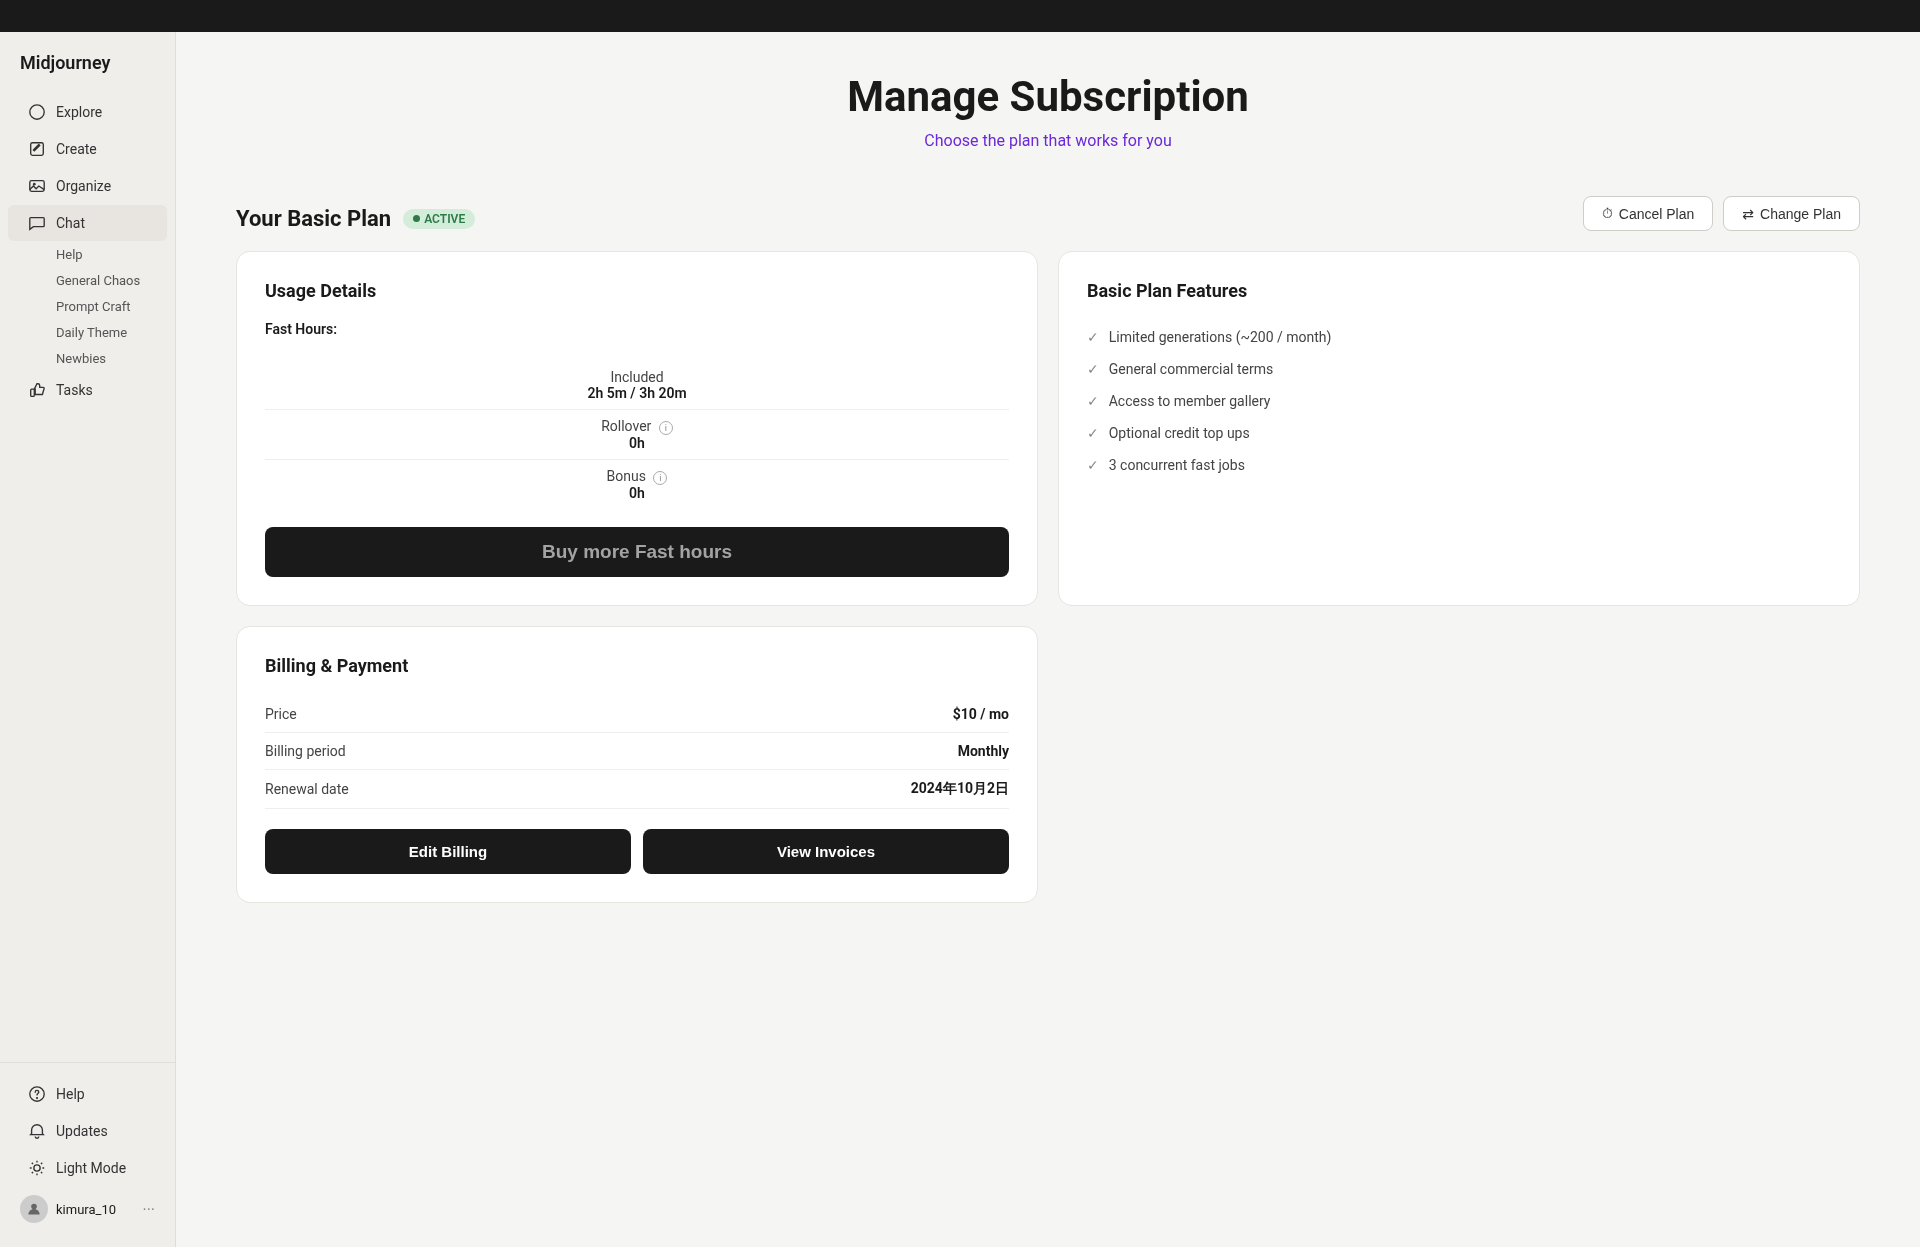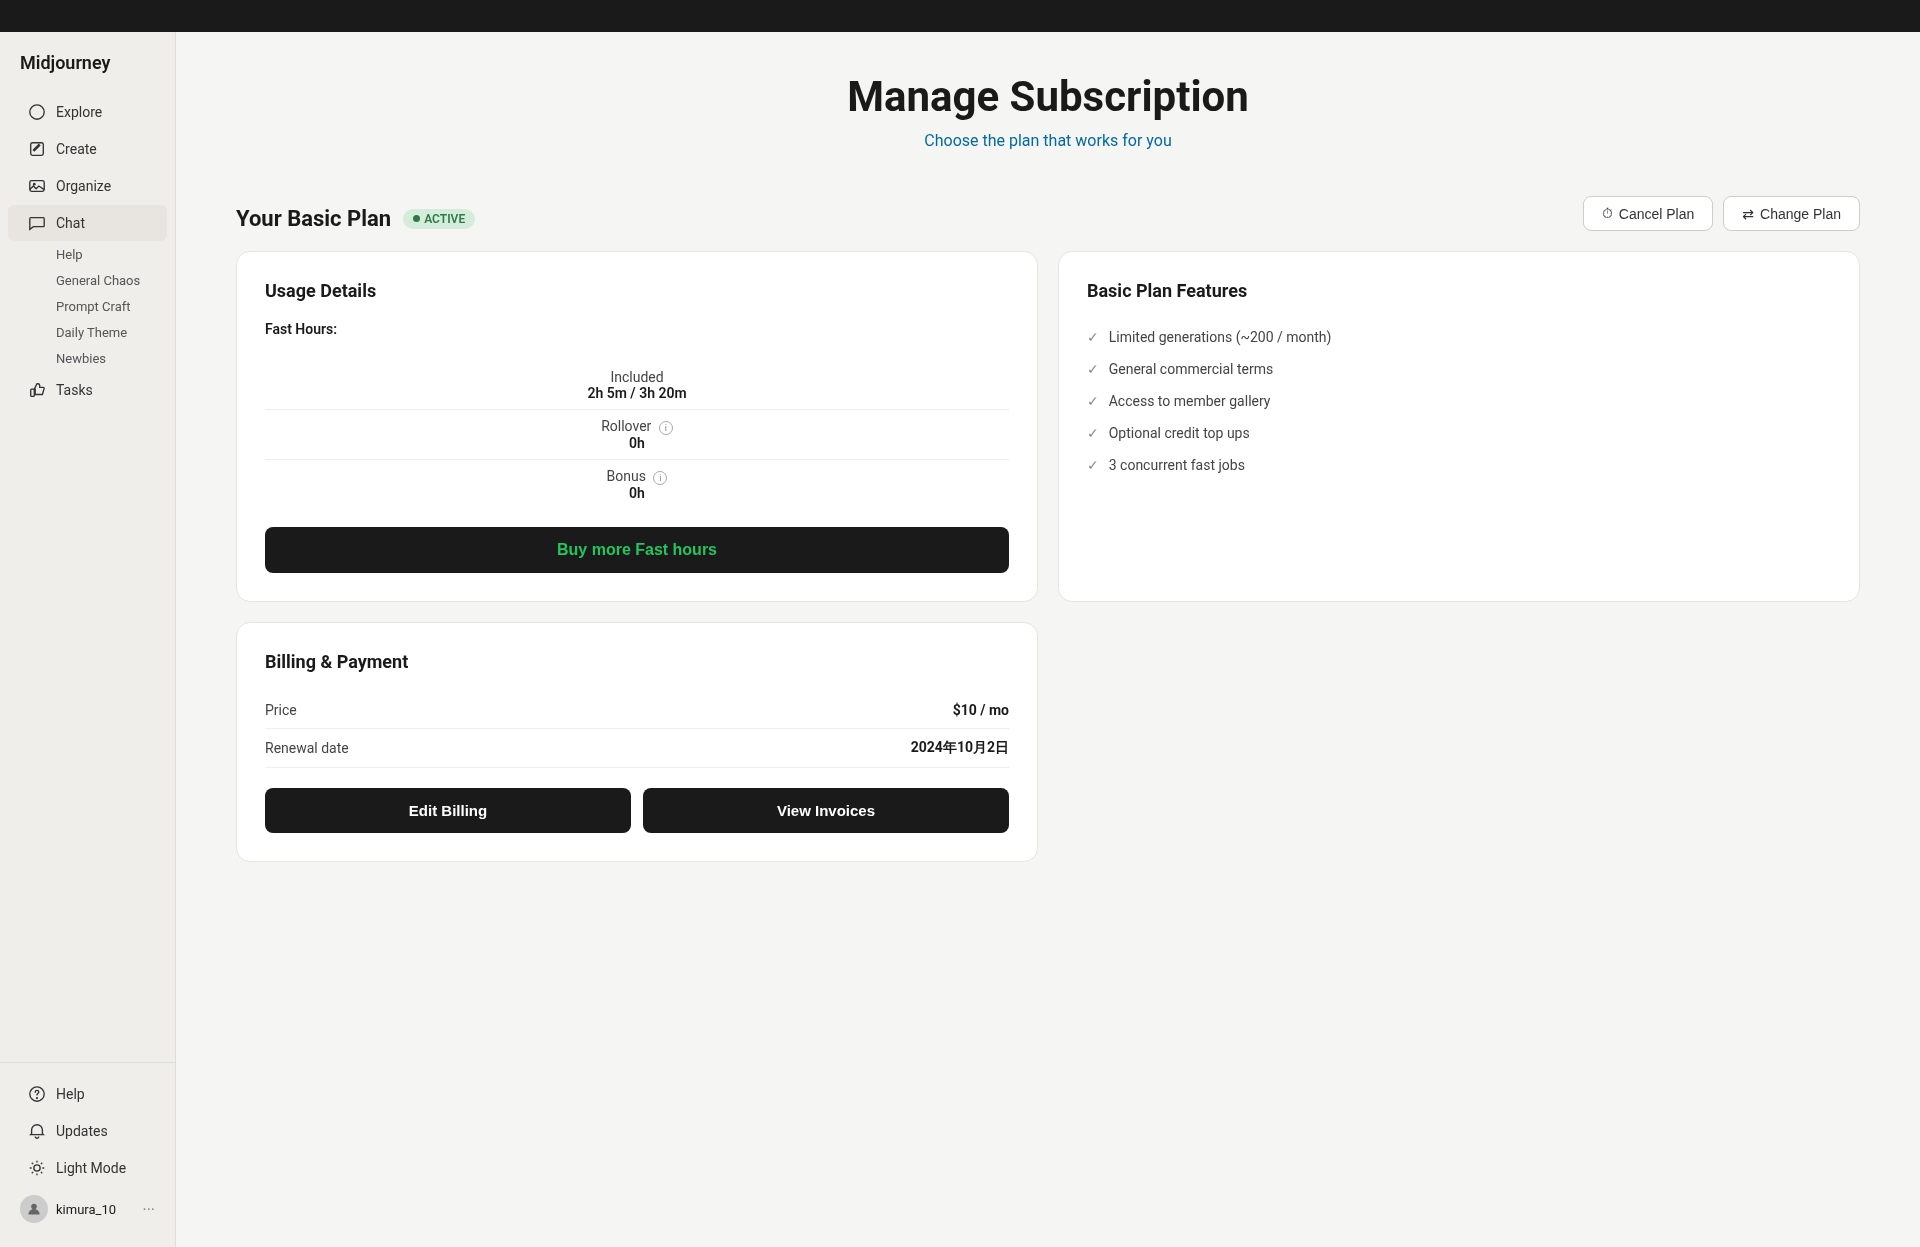--- a/index.html
+++ b/index.html
@@ -101,21 +101,21 @@
     .page-title {
       text-align: center;
       font-size: 42px;
       font-weight: 700;
       color: #1a1a1a;
       margin-bottom: 10px;
     }
     .page-subtitle {
       text-align: center;
       font-size: 16px;
-      color: #0369a1;
+      color: #6d28d9;
       margin-bottom: 36px;
     }
     .plan-header {
       display: flex;
       align-items: flex-end;
       justify-content: space-between;
       margin-bottom: 20px;
       margin-top: 46px;
     }
     .plan-title-row {
@@ -207,25 +207,25 @@
       border-radius: 50%;
       border: 1px solid #aaa;
       font-size: 9px;
       color: #888;
       margin-left: 4px;
       cursor: pointer;
     }
     .btn-dark {
       width: 100%;
       background: #1a1a1a;
-      color: #22c55e;
+      color: #a3a3a3;
       border: none;
       border-radius: 8px;
       padding: 14px;
-      font-size: 16px;
+      font-size: 19px;
       font-weight: 600;
       cursor: pointer;
       margin-top: 18px;
       transition: background 0.15s;
     }
     .feature-list {
       list-style: none;
       padding: 0;
     }
     .feature-item {
@@ -473,20 +473,24 @@
     </div>
 
     <div class="card billing-card">
       <h3 class="card-title">Billing &amp; Payment</h3>
 
       <div class="billing-row">
         <span>Price</span>
         <span class="billing-value">$10 / mo</span>
       </div>
       <div class="billing-row">
+        <span>Billing period</span>
+        <span class="billing-value">Monthly</span>
+      </div>
+      <div class="billing-row">
         <span>Renewal date</span>
         <span class="billing-value">2024年10月2日</span>
       </div>
 
       <div class="billing-buttons">
         <button class="btn-dark-half">Edit Billing</button>
         <button class="btn-dark-half">View Invoices</button>
       </div>
     </div>
   </main>

